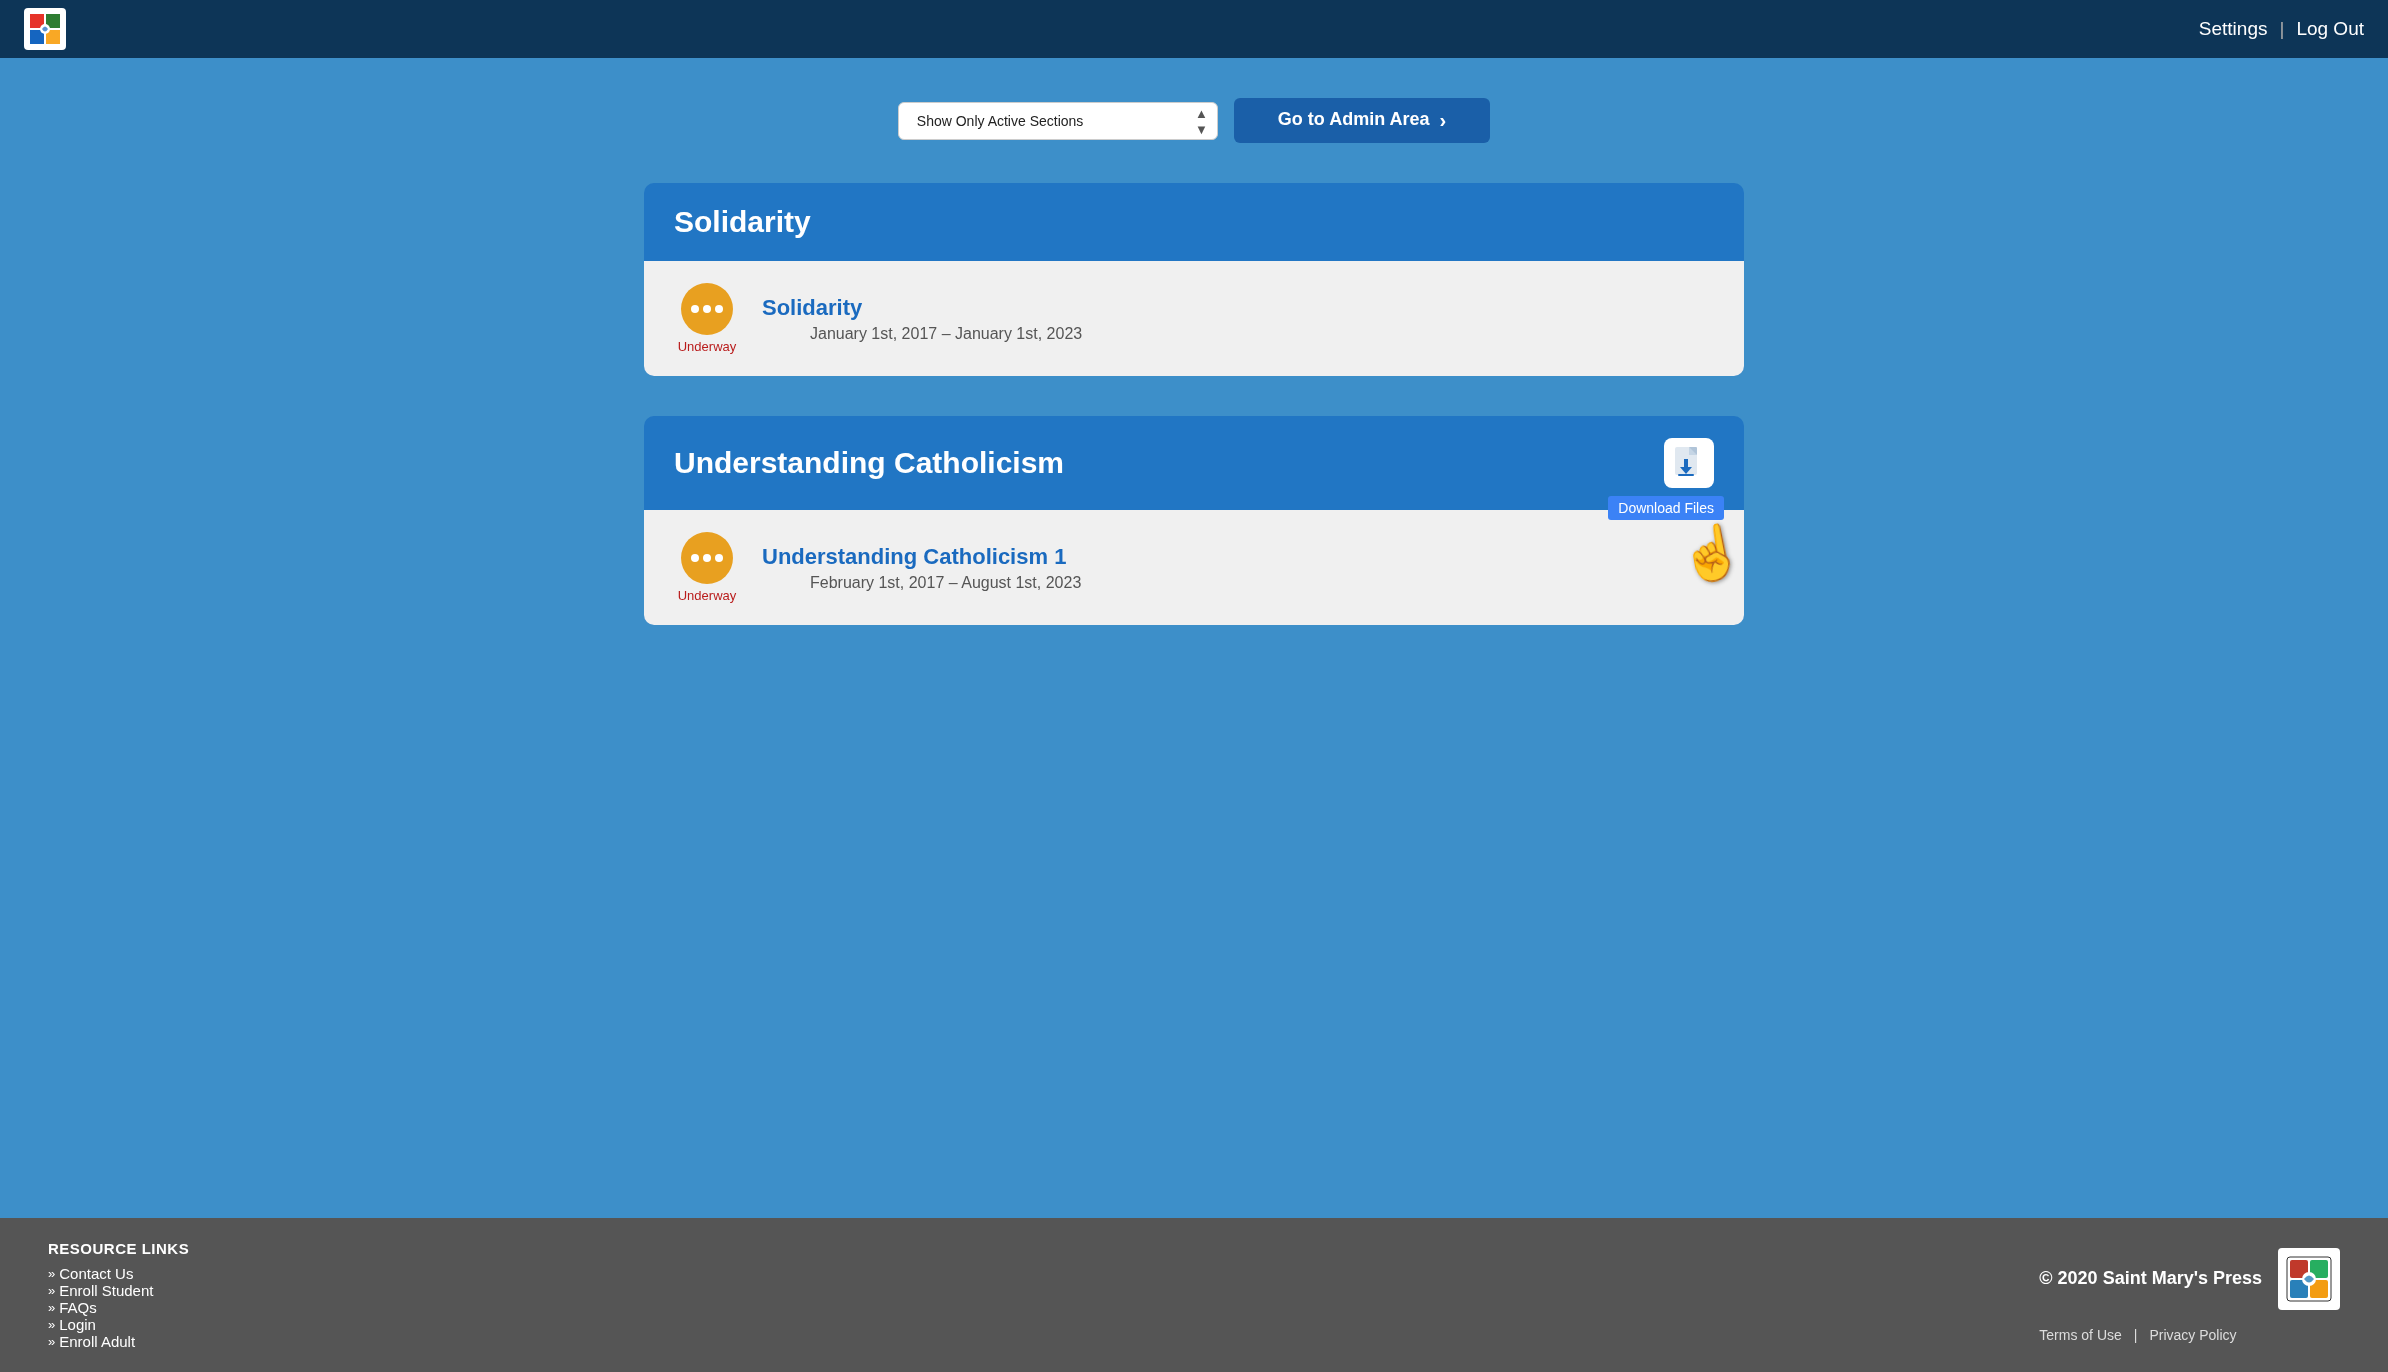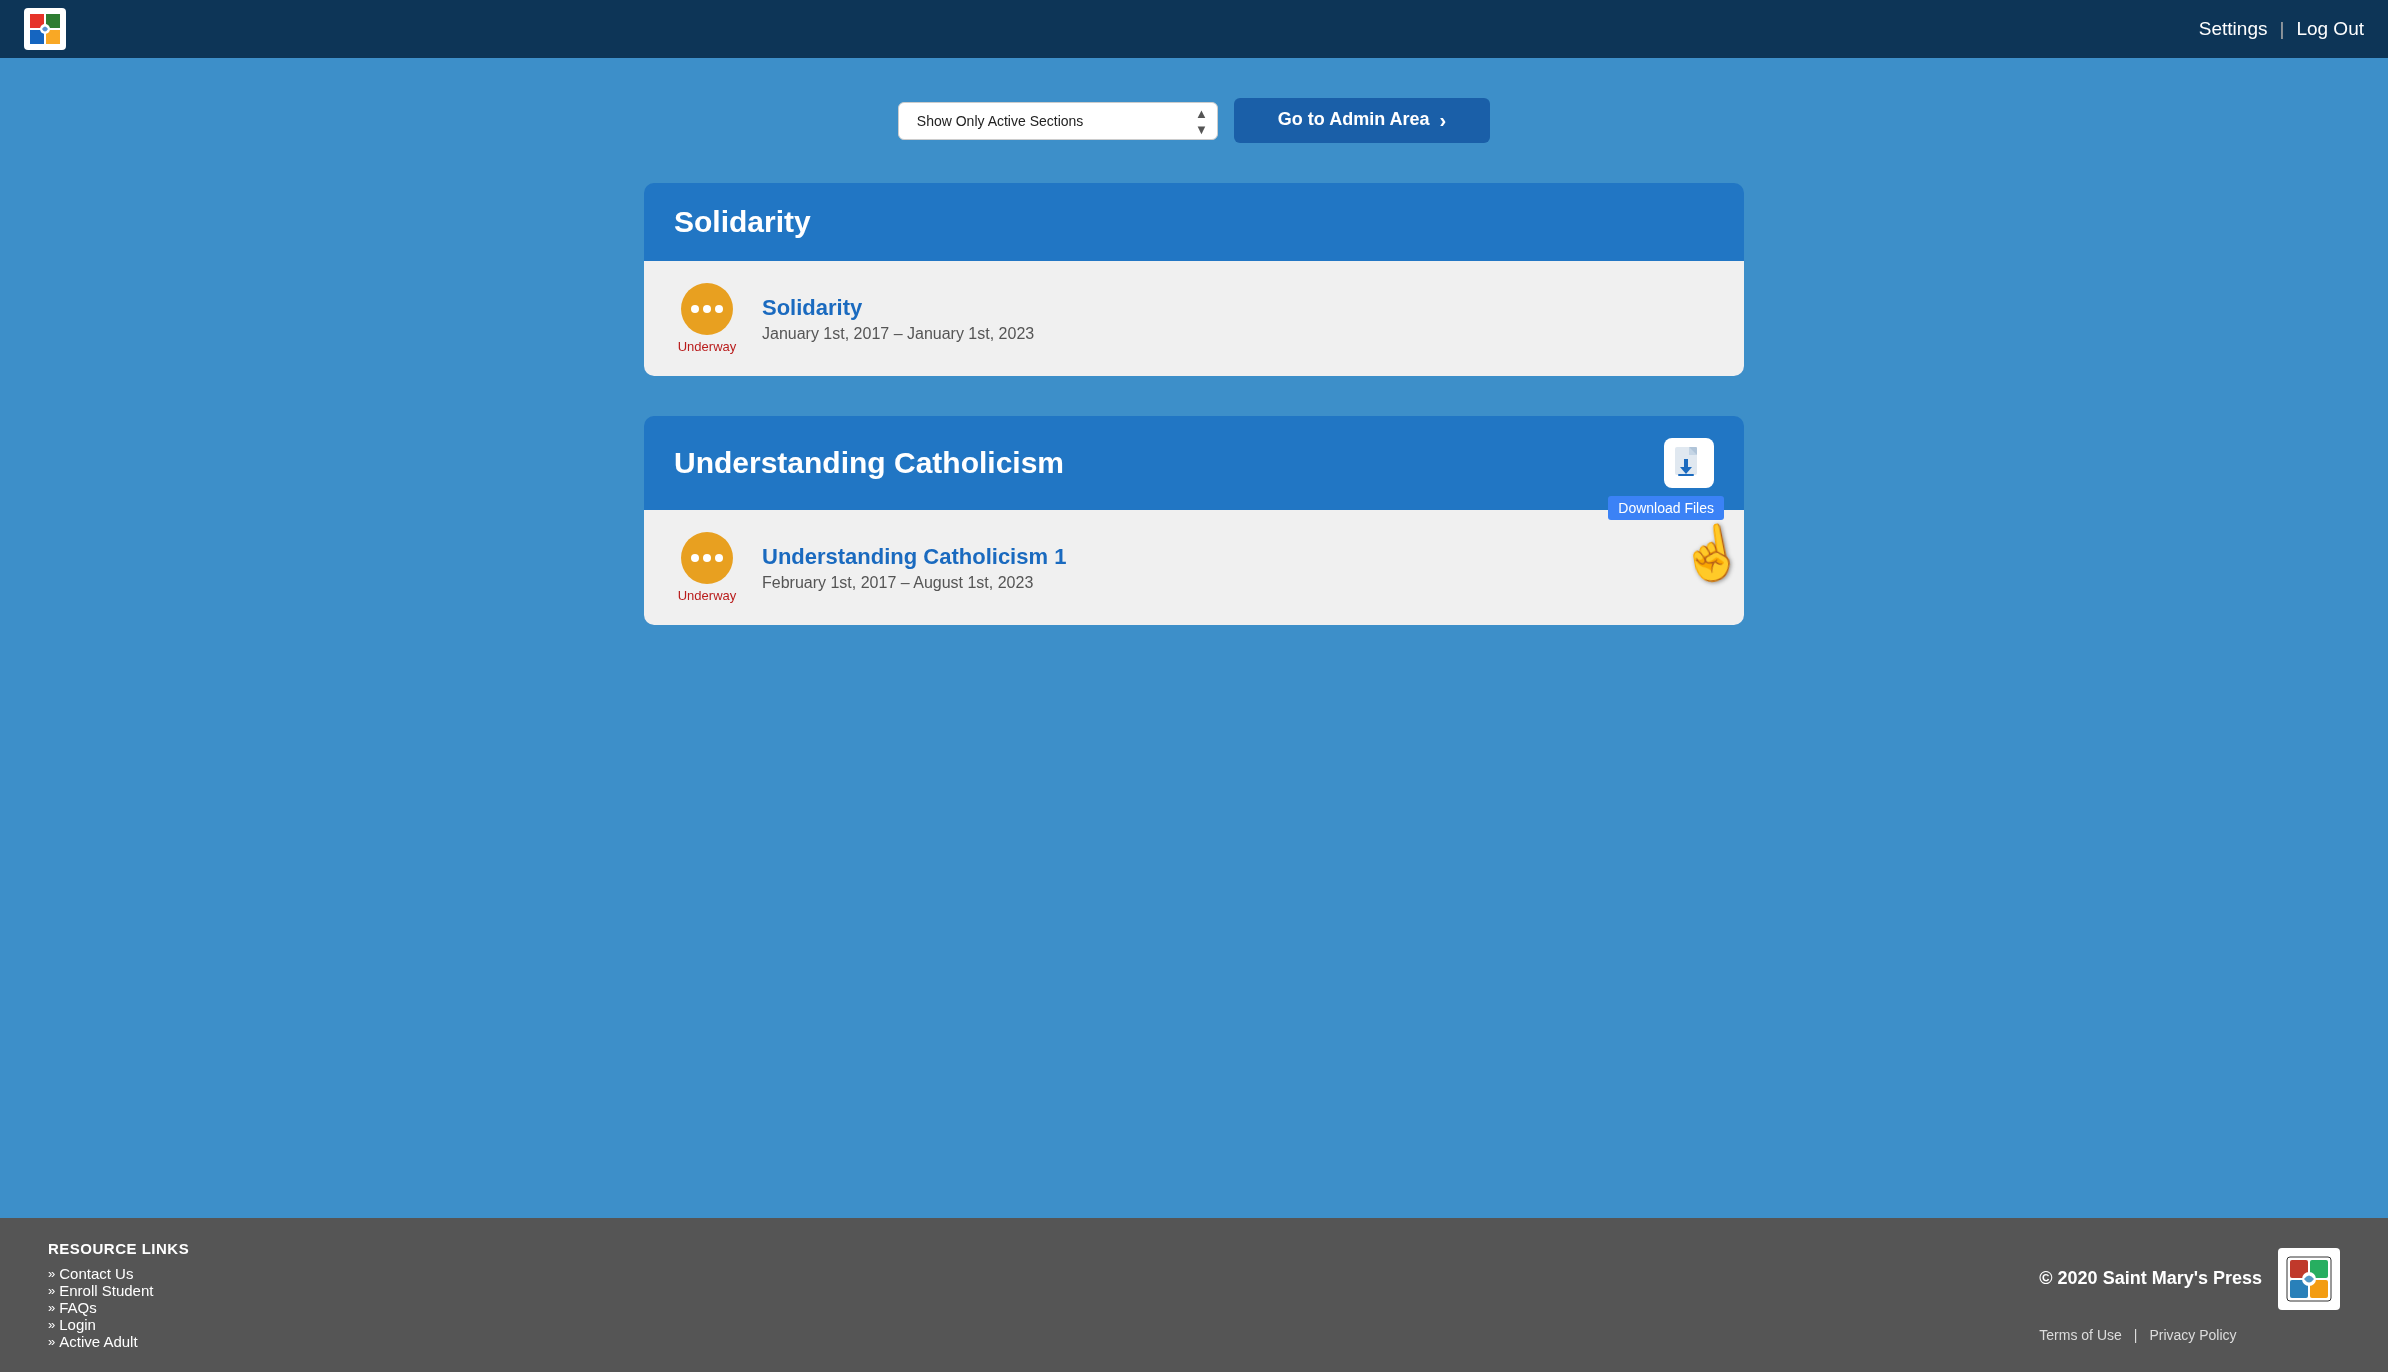--- a/index.html
+++ b/index.html
@@ -227,20 +227,21 @@
     }
     .section-name {
       color: #1a6abf;
       font-size: 22px;
       font-weight: 600;
       text-decoration: none;
     }
     .section-dates {
       color: #555;
       font-size: 16px;
+      margin-left: 48px;
     }
 
     
     .footer {
       background: #555;
       color: white;
       padding: 22px 48px;
       display: flex;
       justify-content: space-between;
       align-items: center;
@@ -410,21 +411,21 @@
 </div>
 
 <footer class="footer">
   <div class="footer-left">
     <div class="resource-links-title">RESOURCE LINKS</div>
     <div class="footer-links-grid">
       <a class="footer-link">Contact Us</a>
       <a class="footer-link">Enroll Student</a>
       <a class="footer-link">FAQs</a>
       <a class="footer-link">Login</a>
-      <a class="footer-link">Active Adult</a>
+      <a class="footer-link">Enroll Adult</a>
     </div>
   </div>
   <div class="footer-right-inner">
     <div class="footer-copyright-row">
       <span class="copyright">© 2020 Saint Mary's Press</span>
       <div class="footer-logo">
         <svg width="46" height="46" viewBox="0 0 46 46">
           <rect x="1" y="1" width="44" height="44" rx="3" fill="white" stroke="#333" stroke-width="1"></rect>
           <rect x="4" y="4" width="18" height="18" fill="#c0392b" rx="2"></rect>
           <rect x="24" y="4" width="18" height="18" fill="#27ae60" rx="2"></rect>

